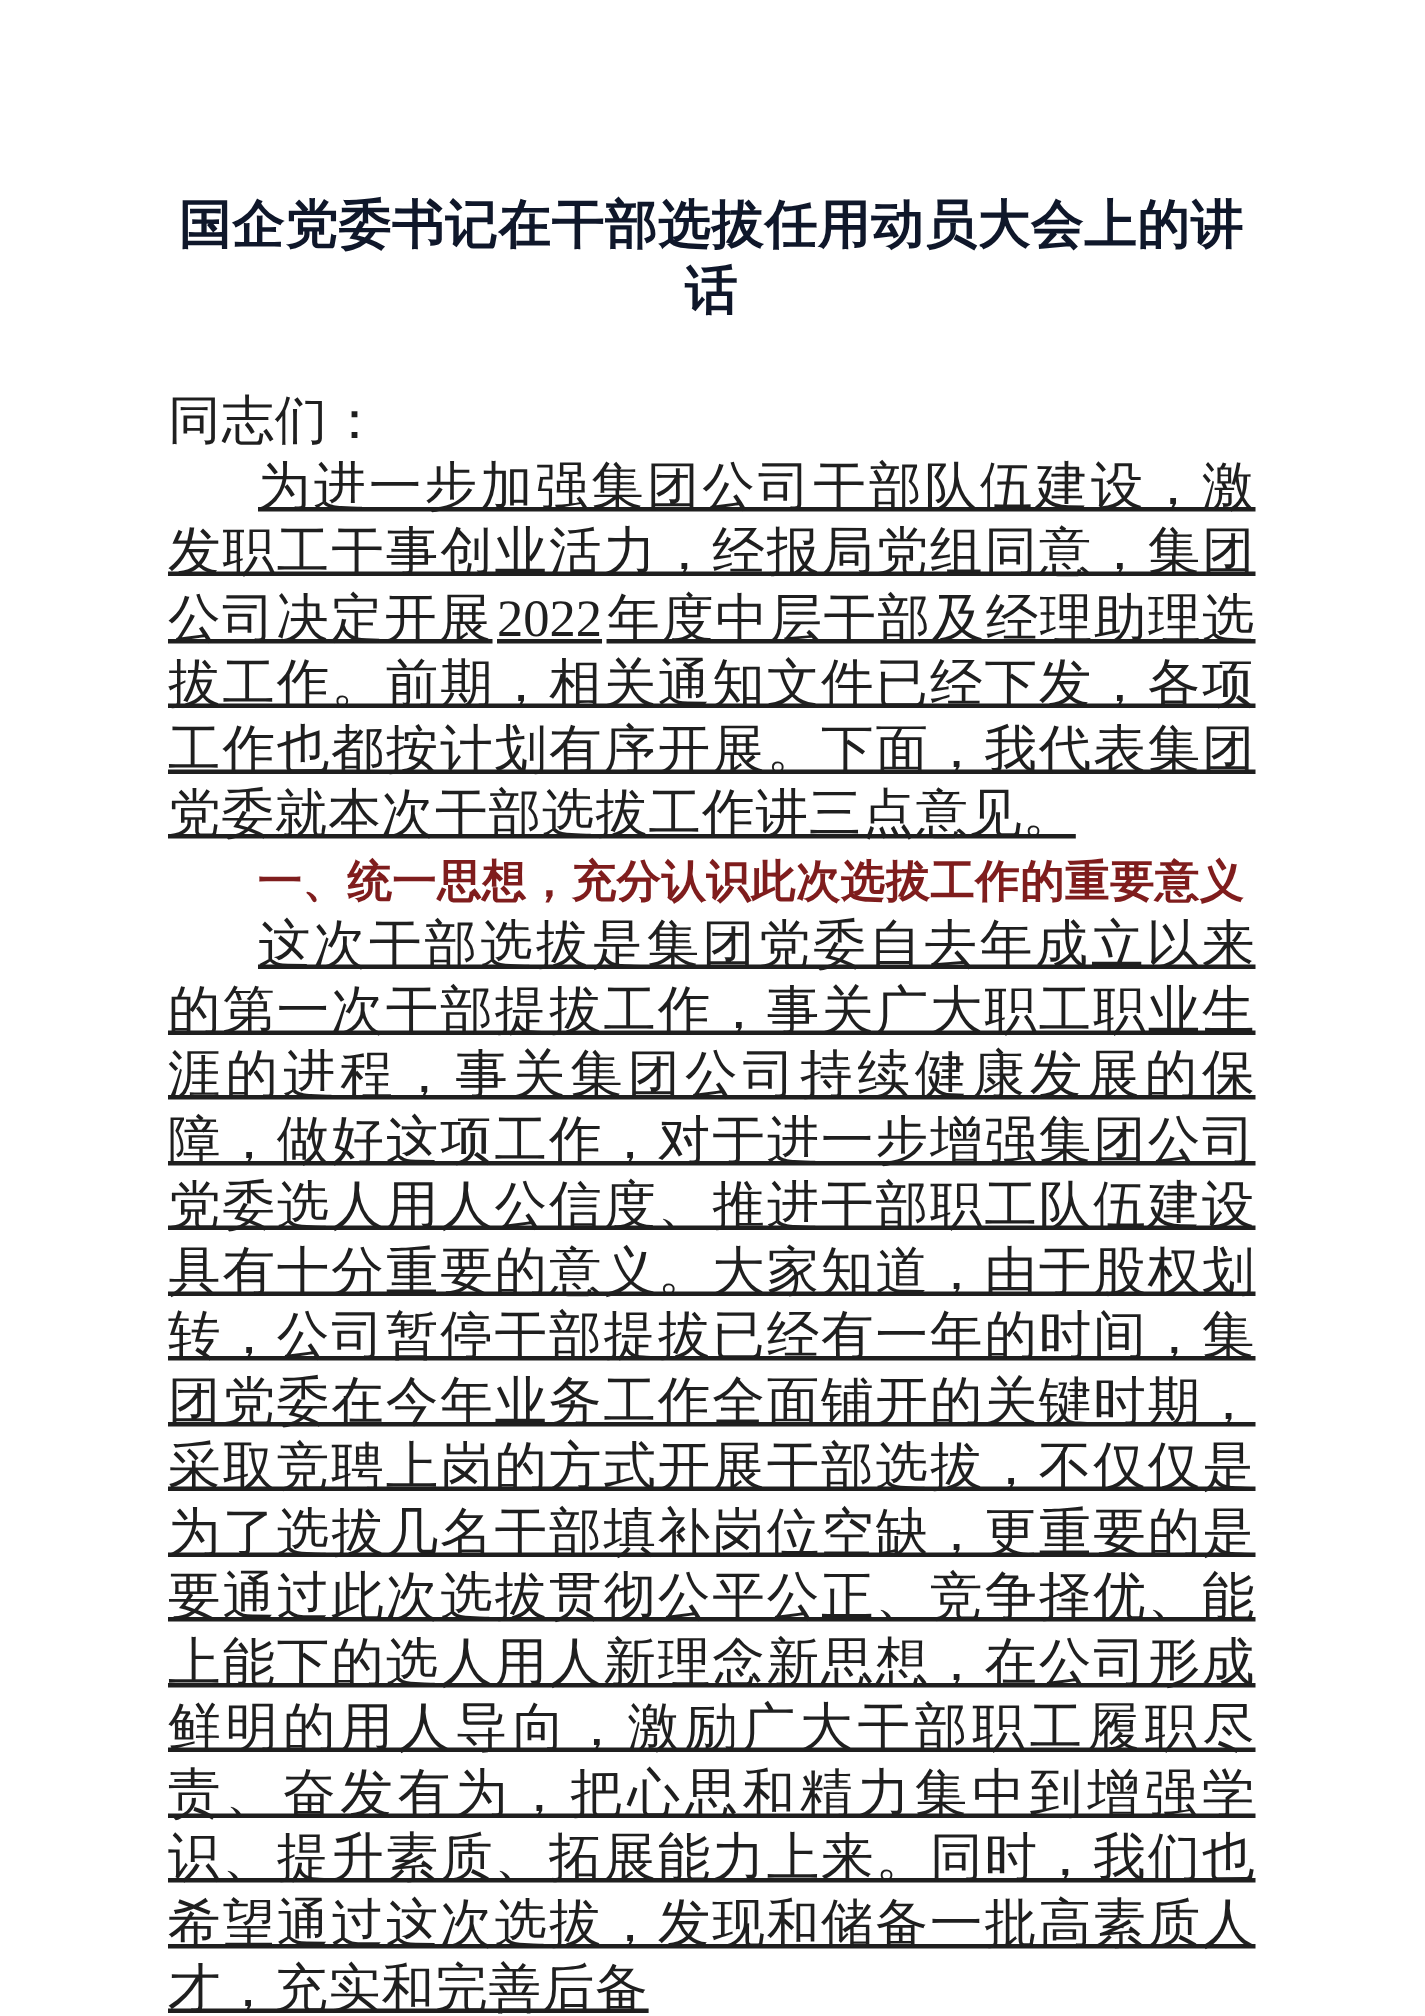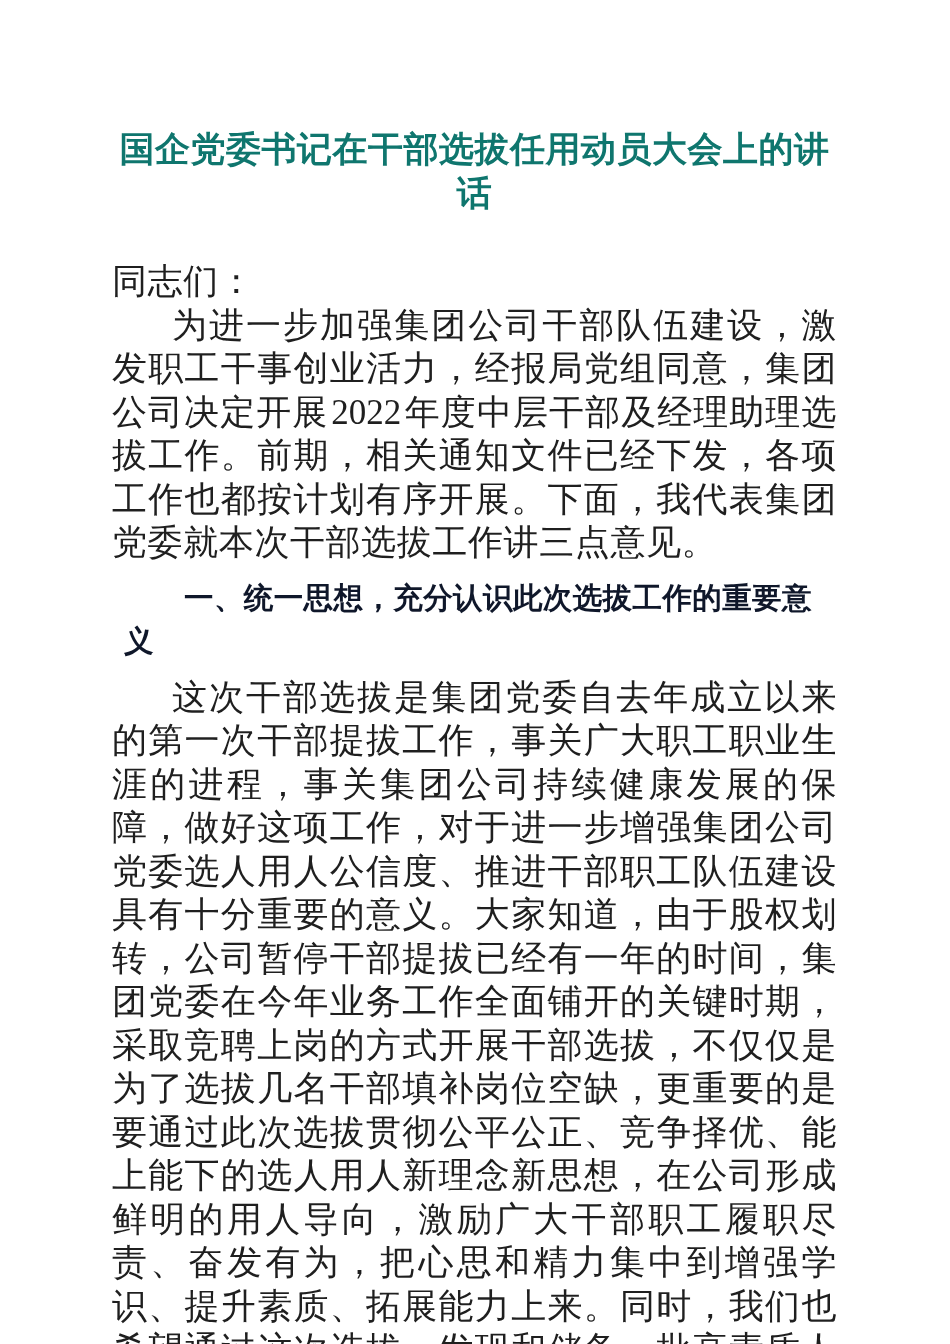--- a/index.html
+++ b/index.html
@@ -37,21 +37,21 @@
   .doc-title {
     margin: 0;
     padding: 0;
     padding-top: 128px;
     text-align: center;
     font-family: "Liberation Serif", "DejaVu Serif", serif;
     font-weight: bold;
     font-size: 35px;
     line-height: 44px;
     letter-spacing: 0.5px;
-    color: #0f766e;
+    color: #0f172a;
   }
 
   
   .body-block {
     margin-top: 44px;
   }
 
   p.para {
     margin: 0;
     padding: 0;
@@ -60,45 +60,46 @@
     font-size: 35px;
     line-height: 43.5px;
     letter-spacing: 0.6px;
     text-align: justify;
     text-justify: inter-character;
     color: #1f1f1f;
   }
 
   p.para.indent {
     text-indent: 60px;
+    text-decoration: underline;
   }
 
   p.para.noindent {
     text-indent: 0;
   }
 
   
   .num {
     font-family: "Liberation Serif", "DejaVu Serif", serif;
     font-weight: 400;
     padding: 0 3px;
     letter-spacing: 0;
   }
 
   
   h2.section-heading {
-    margin: 12px;
+    margin: 0;
     padding: 0;
     font-family: "DejaVu Sans", "Liberation Sans", sans-serif;
     font-weight: bold;
     font-size: 29.5px;
     line-height: 43.5px;
     letter-spacing: 0.4px;
     text-indent: 60px;
-    color: #0f172a;
+    color: #7f1d1d;
   }
 </style>
 </head>
 <body>
 
 <div class="page">
   <div class="content">
 
     <h1 class="doc-title">
       <span>国企党委书记在干部选拔任用动员大会上的讲</span><br>

